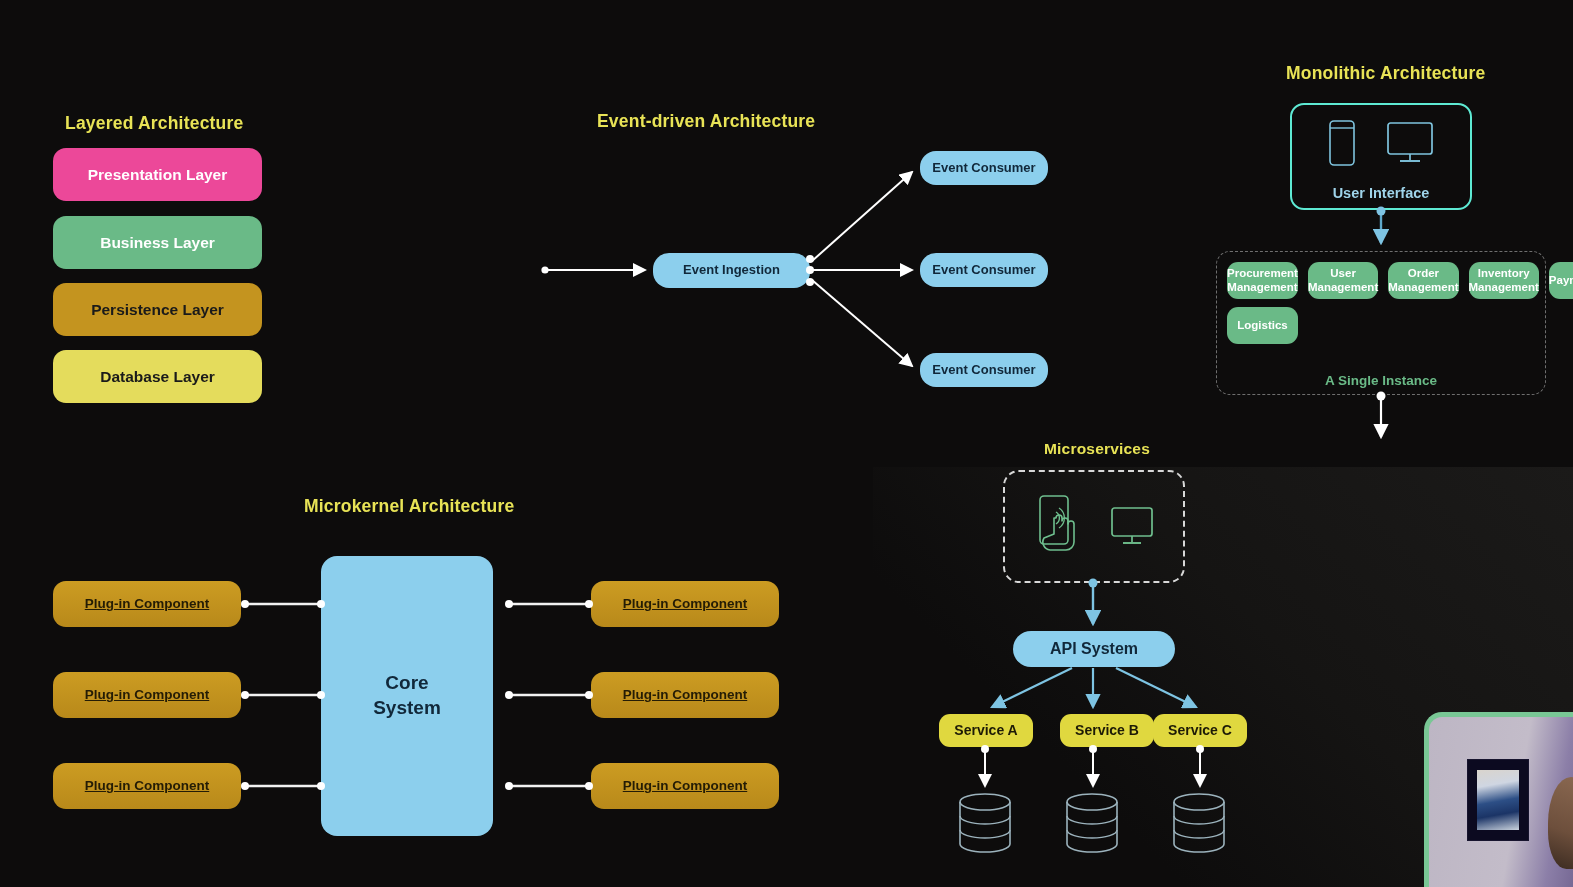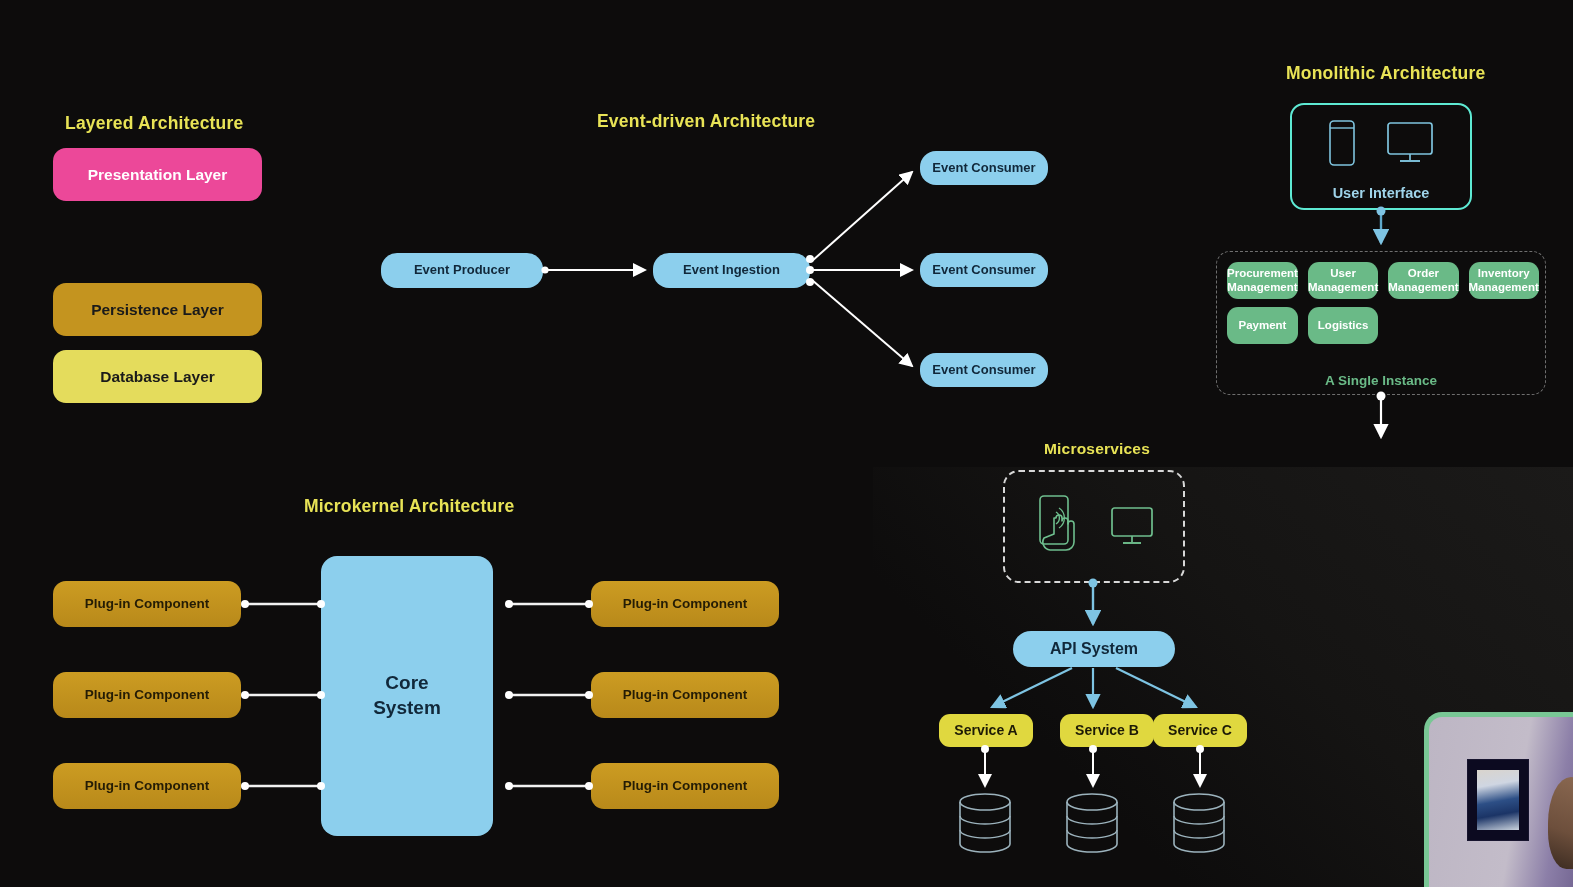--- a/index.html
+++ b/index.html
@@ -42,42 +42,42 @@
 
   
   .core {
     position:absolute; left:321px; top:556px; width:172px; height:280px;
     background:#8ccfed; border-radius:16px; color:#11283a;
     display:flex; align-items:center; justify-content:center; text-align:center;
     font-size:19px; font-weight:700; line-height:1.3;
   }
   .plug {
     width:188px; height:46px; border-radius:13px; font-size:13.5px;
-    background:linear-gradient(180deg,#cc9c22 0%,#b8891a 100%); color:#241c05;
+    background:linear-gradient(180deg,#cc9c22 0%,#b8891a 100%); color:#241c05;text-decoration:underline;
   }
   .pl-l { left:53px; } .pl-r { left:591px; }
   .pr1 { top:581px; } .pr2 { top:672px; } .pr3 { top:763px; }
 
   
   .ui-box {
     position:absolute; left:1290px; top:103px; width:182px; height:107px;
     border:2px solid #5eead4; border-radius:14px;
     display:flex; flex-direction:column; align-items:center; justify-content:flex-end;
     padding-bottom:7px;
   }
   .ui-box .cap { color:#9fd4ea; font-size:14.5px; font-weight:700; }
   .ui-icons { position:absolute; top:14px; left:0; right:0; display:flex;
               justify-content:center; gap:30px; align-items:center; }
   .mono-box {
     position:absolute; left:1216px; top:251px; width:330px; height:144px;
     border:1.6px dashed #6f6f6f; border-radius:14px;
   }
   .mono-grid {
     position:absolute; left:10px; top:10px; right:10px;
-    display:grid; grid-template-columns:repeat(4,1fr); gap:8px 10px;
+    display:grid; grid-template-columns:repeat(5,1fr); gap:8px 10px;
   }
   .mod {
     height:37px; border-radius:11px; background:#6aba87; color:#ffffff;
     display:flex; align-items:center; justify-content:center; text-align:center;
     font-size:11.5px; font-weight:700; line-height:1.14;
   }
   .instance-cap {
     position:absolute; bottom:6px; left:0; right:0; text-align:center;
     color:#6aba87; font-size:13.5px; font-weight:700;
   }
@@ -134,26 +134,26 @@
 </head>
 <body>
 
 <div id="stage">
 
   <div class="bgband"></div>
 
   <div class="sec-title" style="left:65px; top:113px;">Layered Architecture</div>
 
   <div class="pill layer l-pres">Presentation Layer</div>
+  <div class="pill layer l-biz">Business Layer</div>
   <div class="pill layer l-per">Persistence Layer</div>
   <div class="pill layer l-db">Database Layer</div>
 
   <div class="sec-title" style="left:597px; top:111px;">Event-driven Architecture</div>
 
-  <div class="pill evt evt-prod">Event Producer</div>
   <div class="pill evt evt-ing">Event Ingestion</div>
   <div class="pill evt evt-con ec1">Event Consumer</div>
   <div class="pill evt evt-con ec2">Event Consumer</div>
   <div class="pill evt evt-con ec3">Event Consumer</div>
 
   <div class="sec-title" style="left:304px; top:496px;">Microkernel Architecture</div>
 
   <div class="core">
     <span>
       <span>Core</span><br>

